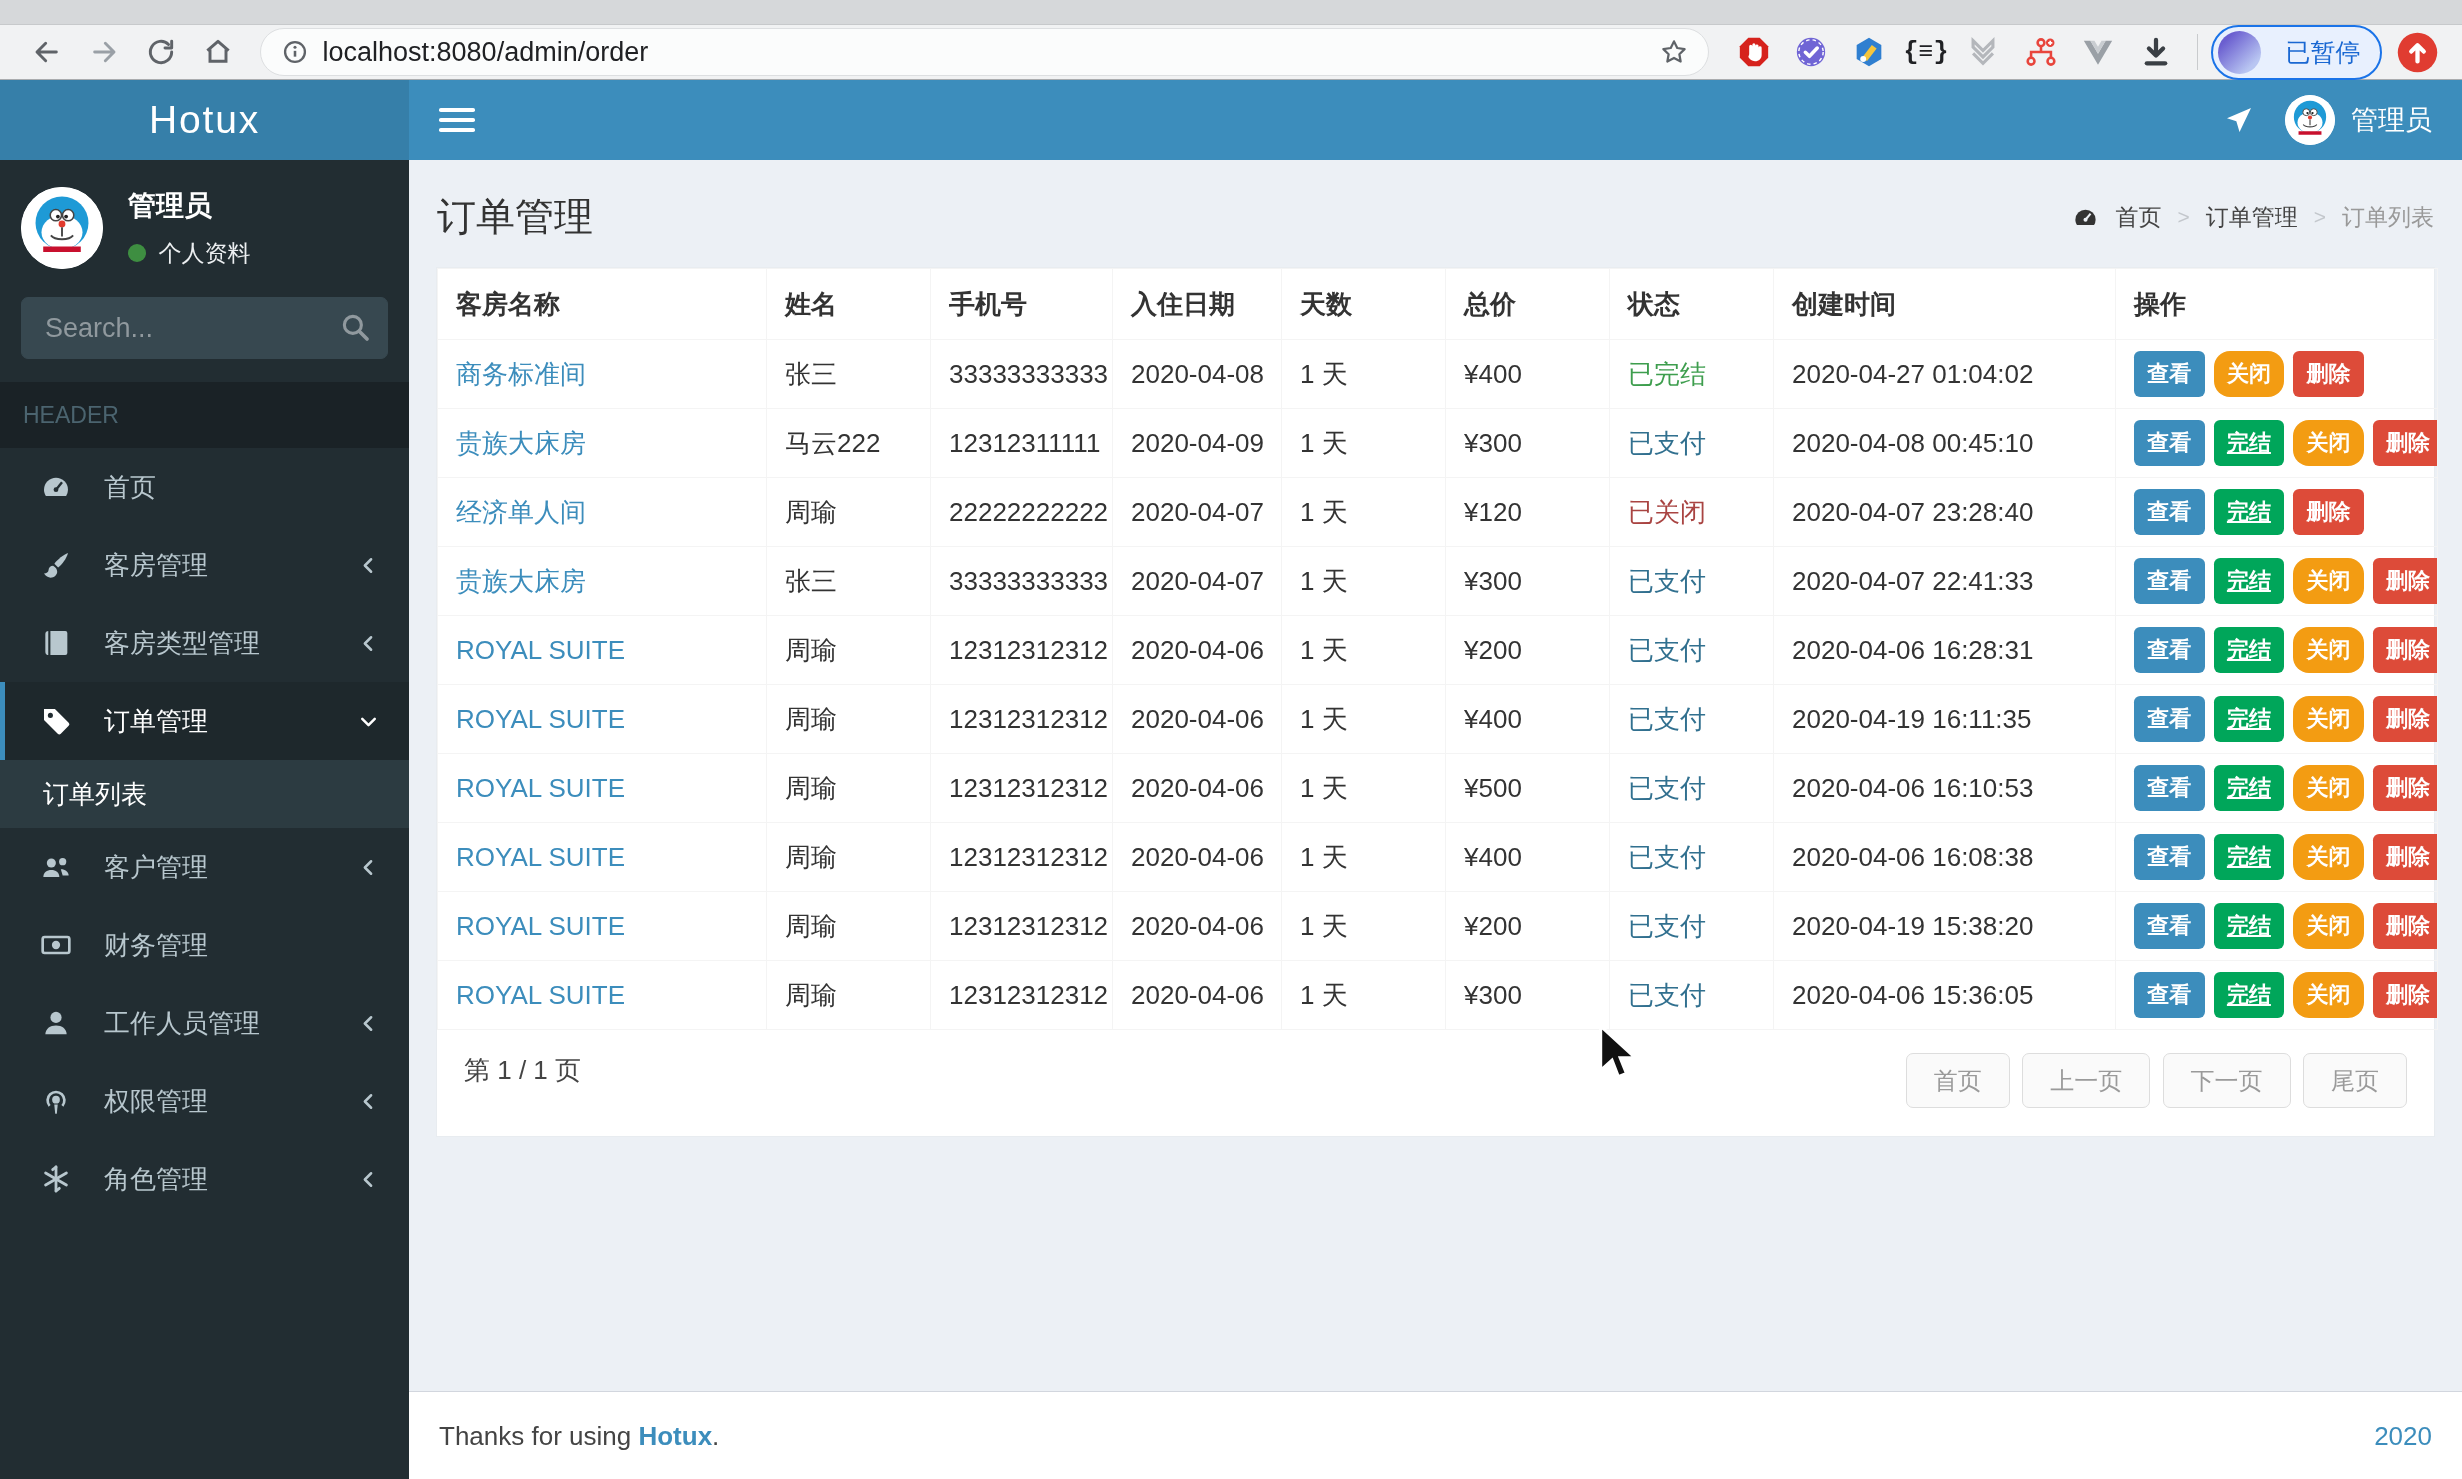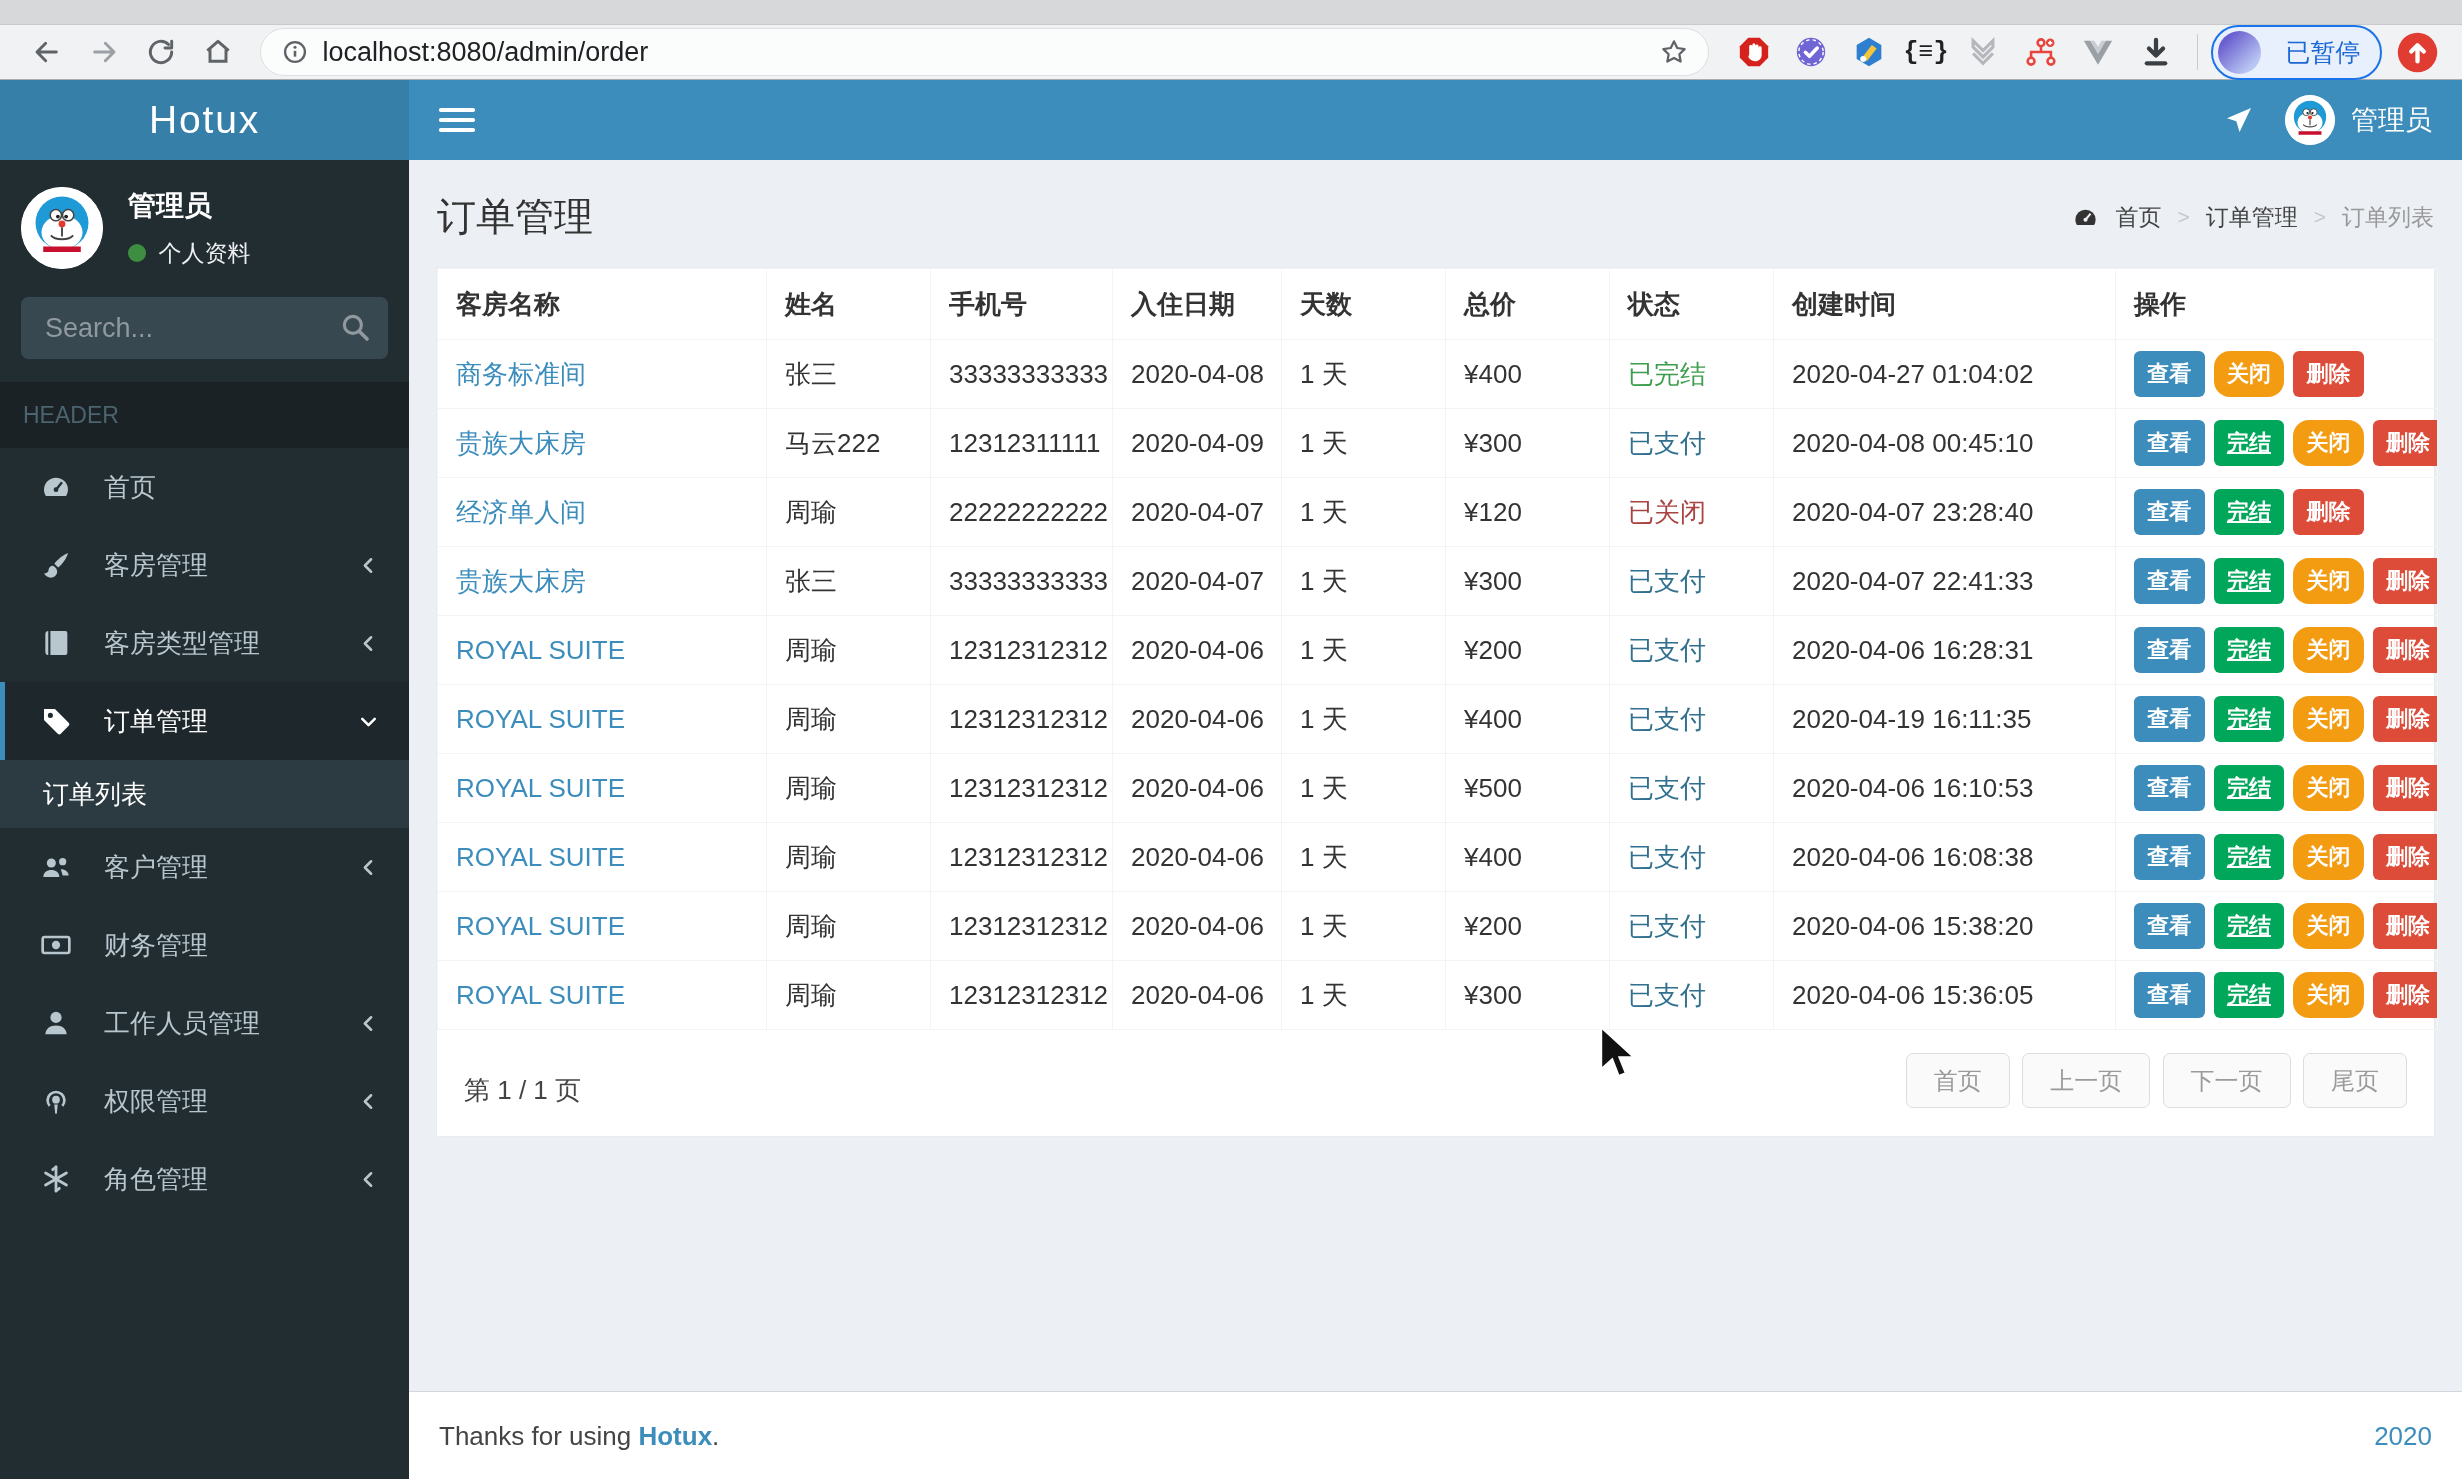--- a/index.html
+++ b/index.html
@@ -112,21 +112,21 @@
   .st-closed { color:var(--st-closed); }
   .abtn {
     display:inline-block; color:#fff; font-size:22px; font-weight:bold;
     border:none; border-radius:6.2px; padding:8px 13.3px; margin-right:9px; cursor:pointer;
   }
   .abtn-view   { background:var(--btn-view); }
   .abtn-finish { background:var(--btn-finish);text-decoration:underline; }
   .abtn-close  { background:var(--btn-close);border-radius:16px; }
   .abtn-delete { background:var(--btn-delete); }
 
-  .box-footer { display:flex; align-items:flex-end; justify-content:space-between; padding:23px 27px 28px; }
+  .box-footer { display:flex; align-items:flex-start; justify-content:space-between; padding:23px 27px 28px; }
   .page-label { font-size:26px; color:#444; }
   .pager { display:flex; gap:12.4px; }
   .pager button {
     height:55px; padding:0 27px; font-size:24px; color:#9a9a9a;
     background:#fafafa; border:1.8px solid #ddd; border-radius:7px; cursor:pointer;
   }
 
   .page-footer {
     margin-top:auto; background:#fff; border-top:1.8px solid #d2d6de; height:89px;
     display:flex; align-items:center; justify-content:space-between; padding:0 30px;
@@ -584,21 +584,21 @@
               <td><button class="abtn abtn-view">查看</button><button class="abtn abtn-finish">完结</button><button class="abtn abtn-close">关闭</button><button class="abtn abtn-delete">删除</button></td>
             </tr>
             <tr>
               <td><a class="room-link">ROYAL SUITE</a></td>
               <td>周瑜</td>
               <td>12312312312</td>
               <td>2020-04-06</td>
               <td>1 天</td>
               <td>¥200</td>
               <td><span class="st-paid">已支付</span></td>
-              <td>2020-04-06 15:38:20</td>
+              <td>2020-04-19 15:38:20</td>
               <td><button class="abtn abtn-view">查看</button><button class="abtn abtn-finish">完结</button><button class="abtn abtn-close">关闭</button><button class="abtn abtn-delete">删除</button></td>
             </tr>
             <tr>
               <td><a class="room-link">ROYAL SUITE</a></td>
               <td>周瑜</td>
               <td>12312312312</td>
               <td>2020-04-06</td>
               <td>1 天</td>
               <td>¥300</td>
               <td><span class="st-paid">已支付</span></td>

